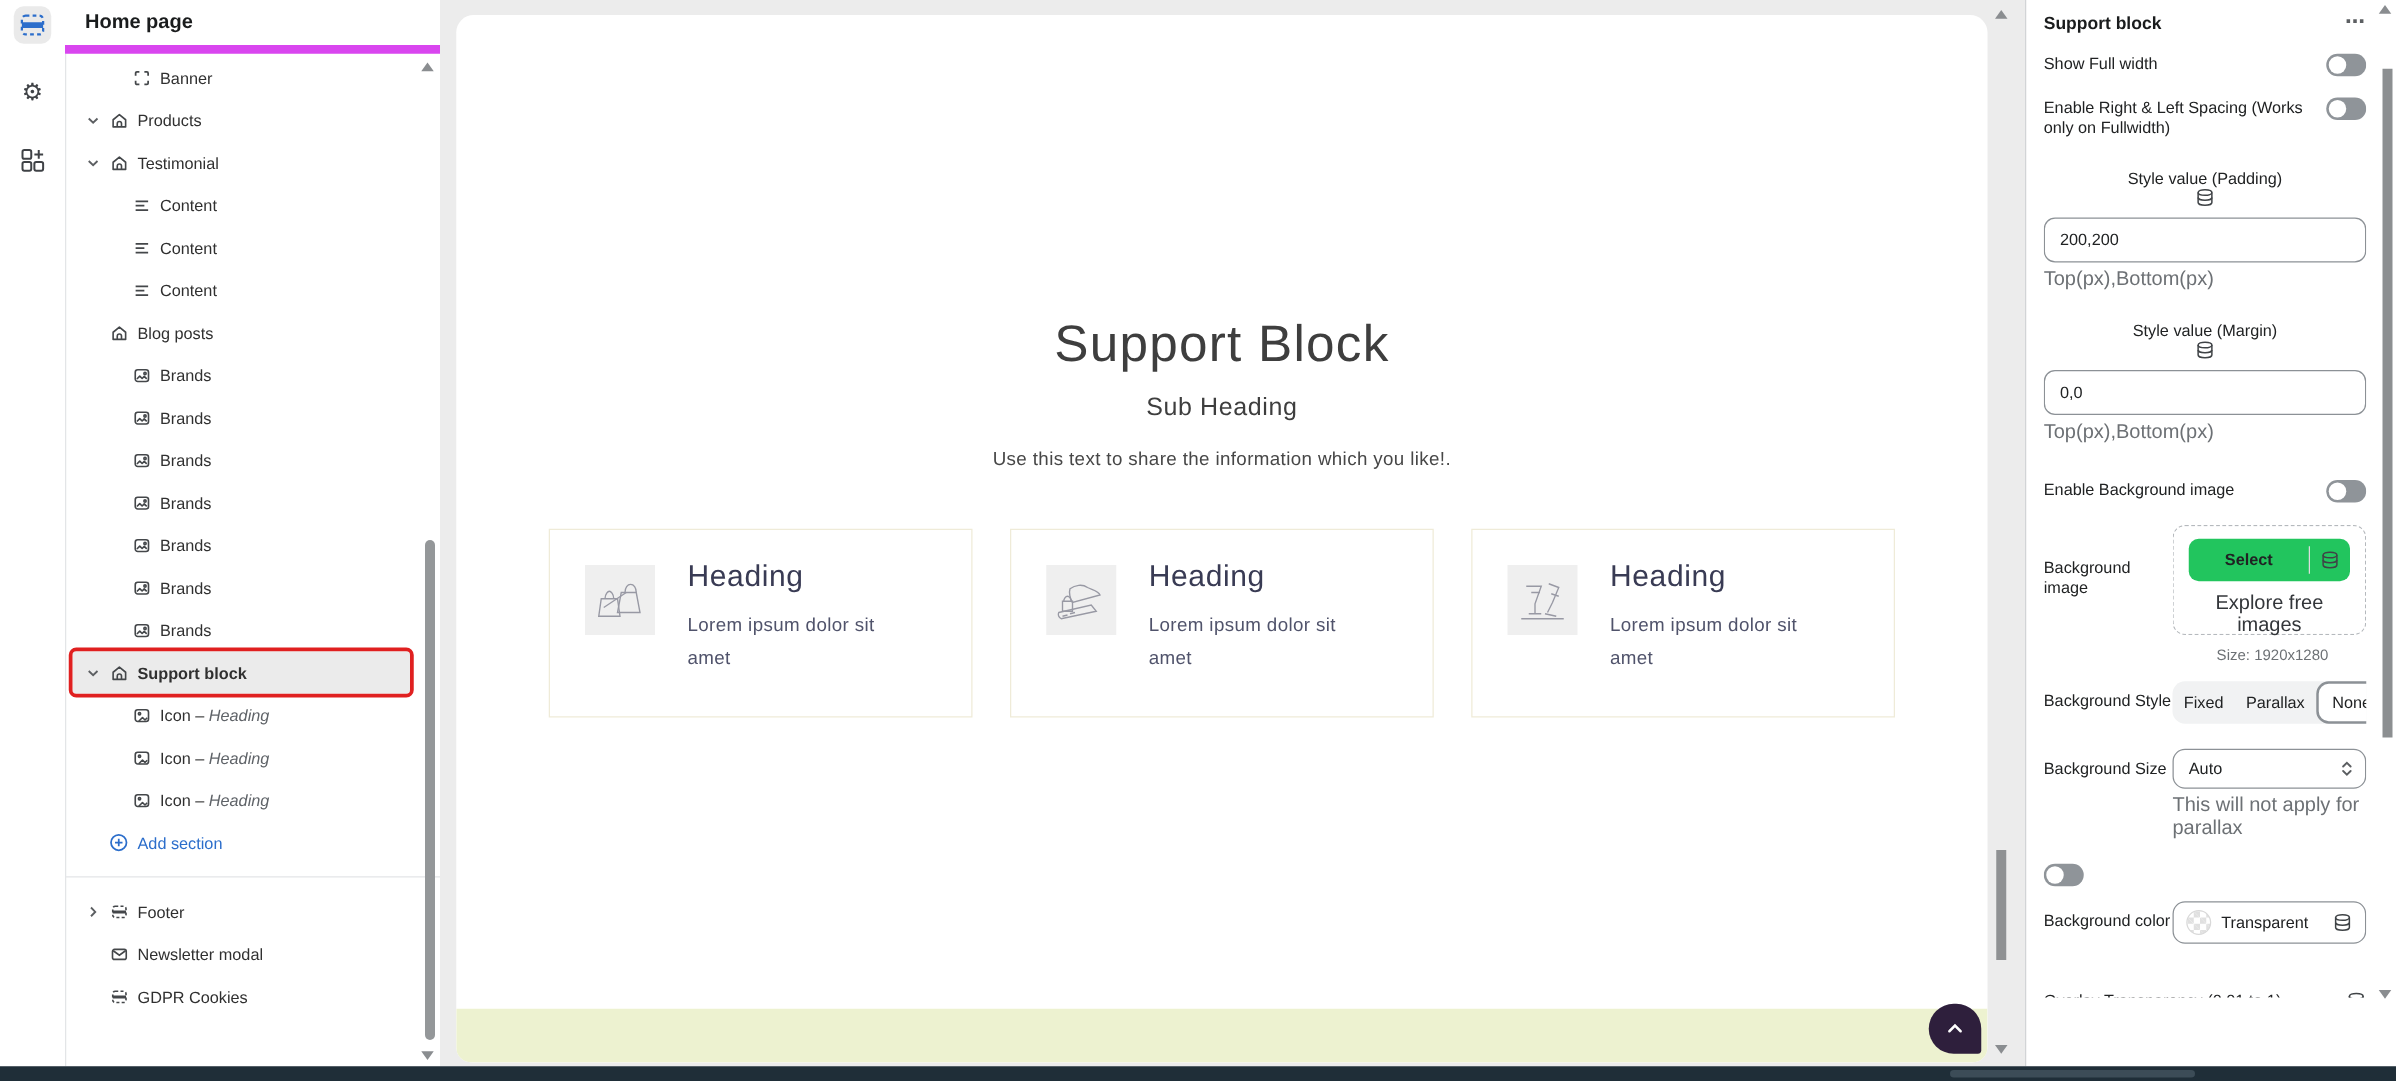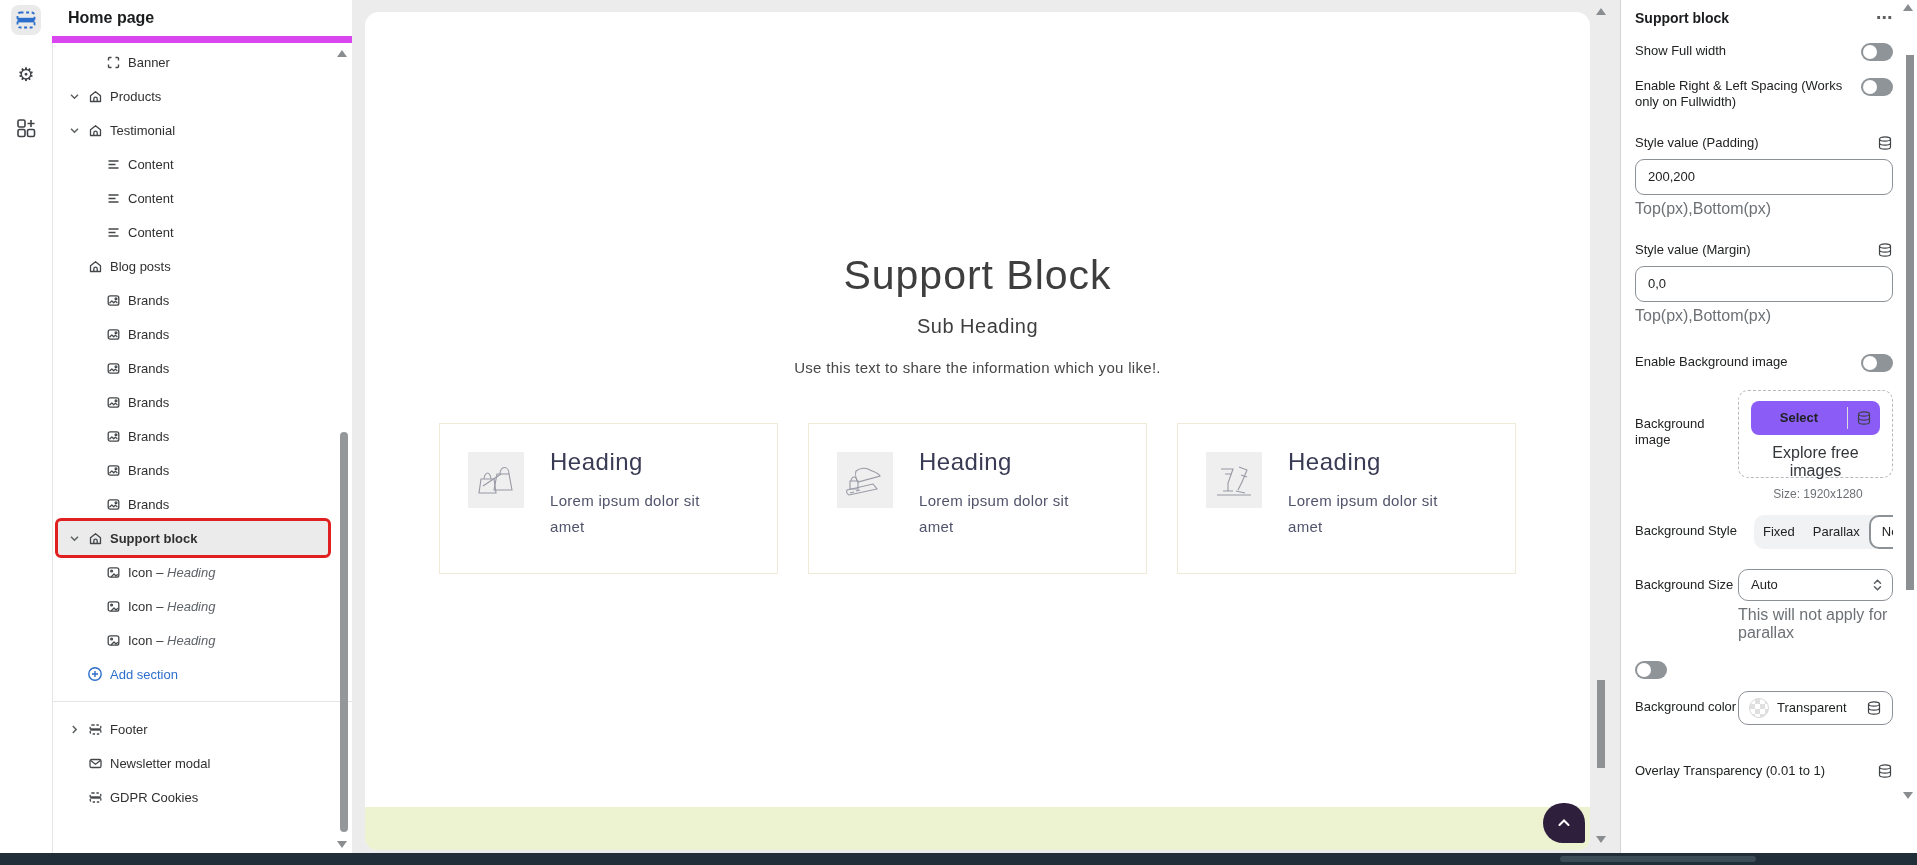--- a/index.html
+++ b/index.html
@@ -67,43 +67,43 @@
   .toggle { flex:0 0 32px; width:32px; height:18px; border-radius:10px; background:#8f9499; position:relative; cursor:pointer; margin-top:1px; }
   .toggle .knob { position:absolute; left:2px; top:2px; width:14px; height:14px; border-radius:50%; background:#fff; }
   .lbl-row { display:flex; align-items:center; justify-content:space-between; }
   .field { height:36px; border:1px solid #8c9196; border-radius:9px; display:flex; align-items:center; padding:0 12px; }
   .field input { border:none; outline:none; width:100%; font-size:13px; color:#202223; background:transparent; font-family:inherit; }
   .helper { font-size:16px; color:#6d7175; margin-top:5px; }
   .two-col { display:flex; align-items:flex-start; }
   .two-col .col-lbl { width:103px; flex:0 0 103px; line-height:1.3; padding-top:8px; }
   .two-col .col-ctl { width:160px; }
   .dashed-box { border:1.5px dashed #b5b9bd; border-radius:10px; height:88px; padding:10px 12px 0; }
-  .select-pill { height:34px; background:#8b5cf6; border-radius:8px; display:flex; align-items:center; }
+  .select-pill { height:34px; background:#22c55e; border-radius:8px; display:flex; align-items:center; }
   .select-pill .sp-txt { flex:1; text-align:center; font-weight:700; font-size:13px; color:#202223; }
   .select-pill .sp-div { width:1px; height:22px; background:#dcdcdc; }
   .select-pill .sp-ic { width:32px; display:flex; justify-content:center; }
   .explore { text-align:center; font-size:16px; color:#33363a; margin-top:9px; cursor:pointer; }
   .size-helper { font-size:12px; color:#6d7175; margin-top:9px; margin-left:103px; }
   .seg { height:34px; background:#f1f2f3; border-radius:10px; display:flex; align-items:center; font-size:13px; }
   .seg .opt { padding:0 9px; height:100%; display:flex; align-items:center; cursor:pointer; color:#202223; }
   .seg .opt.sel { background:#fff; border:2px solid #8c9196; border-radius:10px; padding:0 11px; font-weight:400; }
   .selectbox { height:32px; border:1.5px solid #8c9196; border-radius:10px; display:flex; align-items:center; padding:0 8px 0 12px; justify-content:space-between; cursor:pointer; }
   .colorbox { height:34px; border:1.5px solid #8c9196; border-radius:10px; display:flex; align-items:center; padding:0 10px; gap:8px; cursor:pointer; }
   .checker { width:20px; height:20px; border-radius:50%; border:1px solid #d9d9d9;
     background-image:
       linear-gradient(45deg,#e0e0e0 25%,transparent 25%,transparent 75%,#e0e0e0 75%),
       linear-gradient(45deg,#e0e0e0 25%,#fff 25%,#fff 75%,#e0e0e0 75%);
     background-size:10px 10px; background-position:0 0,5px 5px; }
   .colorbox .ctxt { flex:1; }
   .pn-scroll-up { position:absolute; right:4px; top:4px; }
   .pn-scroll-thumb { position:absolute; right:3px; top:55px; width:8px; height:535px; background:#8c8f91; }
   .pn-scroll-dn { position:absolute; right:4px; top:792px; }
 
-  .mt8{margin-top:8px;} .mt12{margin-top:12px;} .mt14{margin-top:14px;gap:16px;}
-  .mt16{margin-top:16px;} .mt18{margin-top:18px;} .mt20{margin-top:20px;} .mt24{margin-top:24px;}
+  .mt8{margin-top:8px;} .mt12{margin-top:12px;} .mt14{margin-top:14px;}
+  .mt16{margin-top:16px;} .mt18{margin-top:18px;} .mt20{margin-top:20px;} .mt24{margin-top:24px;flex-direction:column;}
   .mt28{margin-top:28px;} .mt38{margin-top:38px;}
 
   
   .bottombar { position:absolute; left:0; right:0; bottom:0; height:12px; background:#1f2e38; }
   .bottombar .seg2 { position:absolute; left:1560px; top:3px; width:196px; height:6px; border-radius:3px; background:#3c4c57; }
 
   svg { display:block; }
 </style>
 </head>
 <body>

